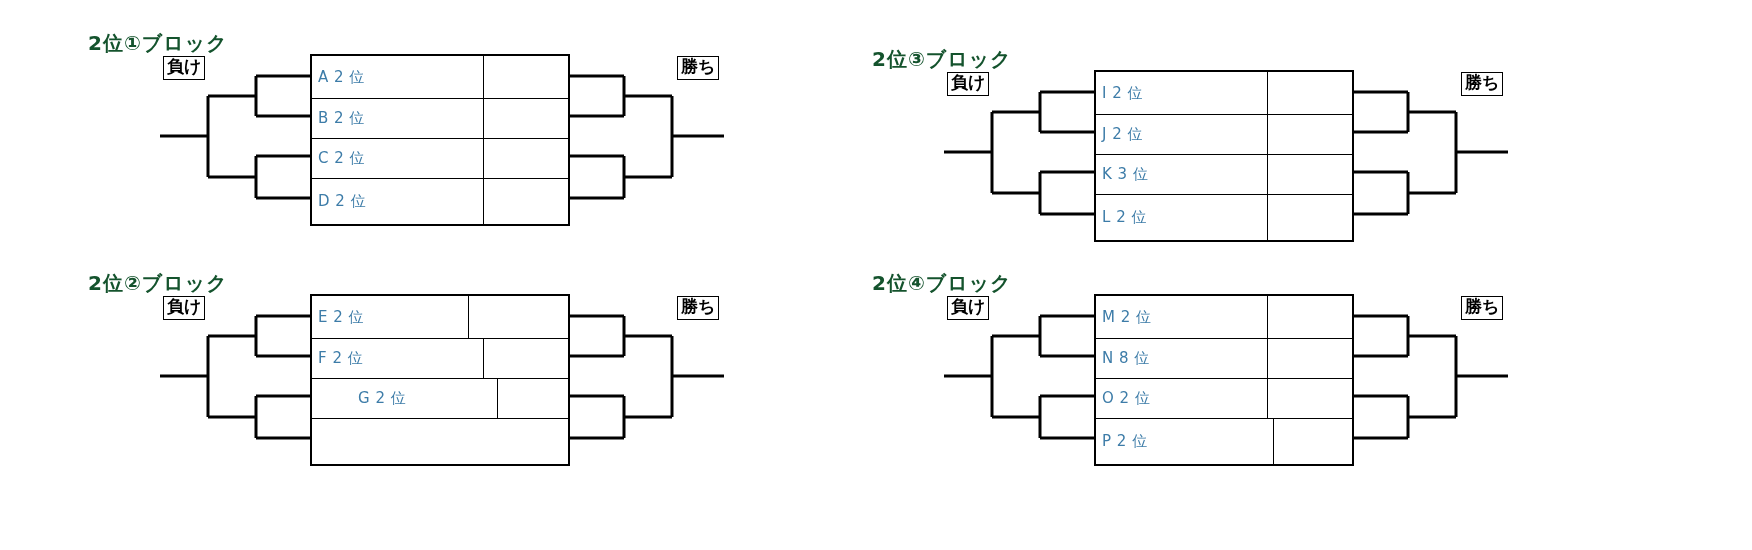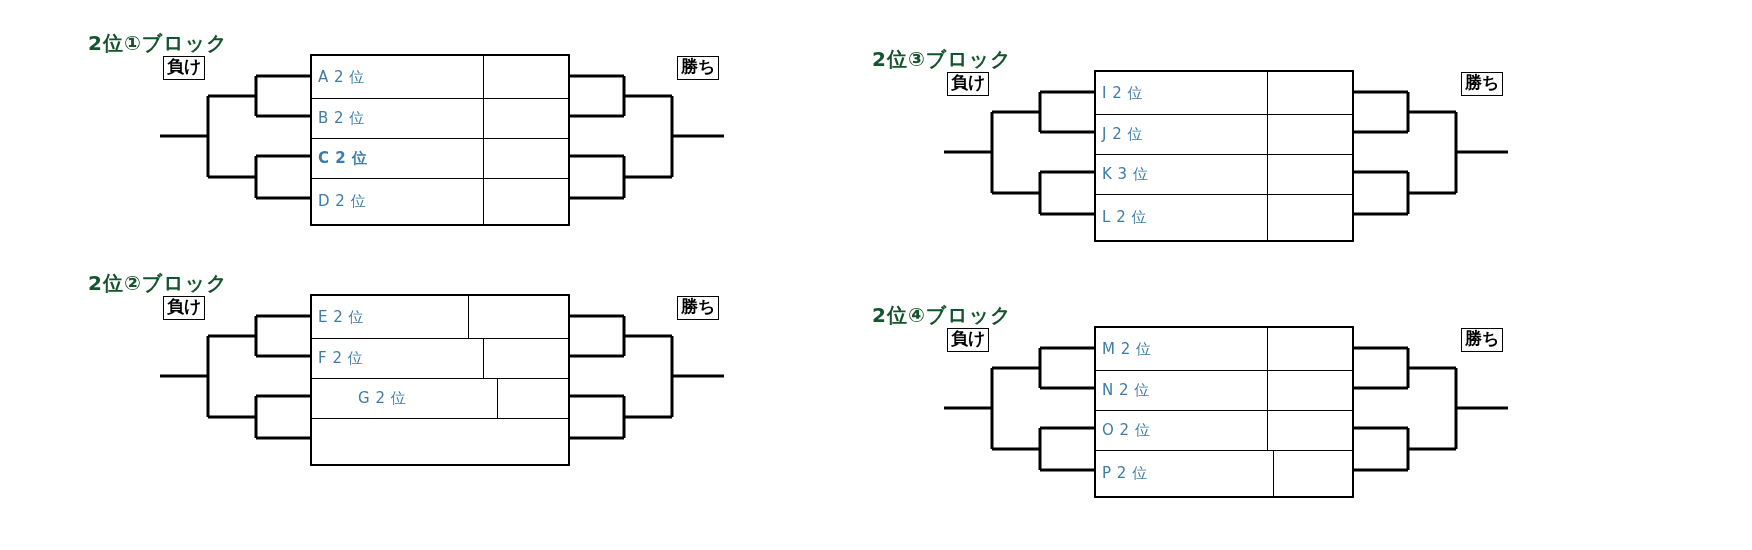--- a/index.html
+++ b/index.html
@@ -48,21 +48,21 @@
 
   <div class="grid" style="left:222px;top:40px;width:260px;height:172px;">
     <div class="grid-row" style="height:43px;">
       <div class="cell-name" style="width:172px;">A 2 位</div>
       <div class="cell-blank" style="width:84px;"></div>
     </div>
     <div class="grid-row" style="height:40px;">
       <div class="cell-name" style="width:172px;">B 2 位</div>
       <div class="cell-blank" style="width:84px;"></div>
     </div>
-    <div class="grid-row" style="height:40px;font-weight:bold;">
+    <div class="grid-row" style="height:40px;">
       <div class="cell-name" style="width:172px;">C 2 位</div>
       <div class="cell-blank" style="width:84px;"></div>
     </div>
     <div class="grid-row" style="height:45px;">
       <div class="cell-name" style="width:172px;">D 2 位</div>
       <div class="cell-blank" style="width:84px;"></div>
     </div>
   </div>
 
   <svg class="diagram" style="left:0;top:0;" width="700" height="225" viewBox="0 0 700 225">
@@ -186,32 +186,32 @@
       <path d="M 482 142 L 536 142"></path>
       <path d="M 536 142 L 536 184"></path>
       <path d="M 536 184 L 482 184"></path>
       <path d="M 536 163 L 584 163"></path>
       <path d="M 584 82 L 584 163"></path>
       <path d="M 584 122 L 636 122"></path>
     </g>
   </svg>
 </div>
 
-<div class="block" style="left:872px;top:254px;width:700px;height:225px;margin-top:32px;">
+<div class="block" style="left:872px;top:254px;width:700px;height:225px;">
   <div class="block-title">2位④ブロック</div>
   <div class="tag" style="left:75px;top:42px;">負け</div>
   <div class="tag" style="left:589px;top:42px;">勝ち</div>
 
   <div class="grid" style="left:222px;top:40px;width:260px;height:172px;">
     <div class="grid-row" style="height:43px;">
       <div class="cell-name" style="width:172px;">M 2 位</div>
       <div class="cell-blank" style="width:84px;"></div>
     </div>
     <div class="grid-row" style="height:40px;">
-      <div class="cell-name" style="width:172px;">N 2 位</div>
+      <div class="cell-name" style="width:172px;">N 8 位</div>
       <div class="cell-blank" style="width:84px;"></div>
     </div>
     <div class="grid-row" style="height:40px;">
       <div class="cell-name" style="width:172px;">O 2 位</div>
       <div class="cell-blank" style="width:84px;"></div>
     </div>
     <div class="grid-row" style="height:45px;">
       <div class="cell-name" style="width:192px;">P 2 位</div>
       <div class="cell-blank" style="width:84px;"></div>
     </div>

